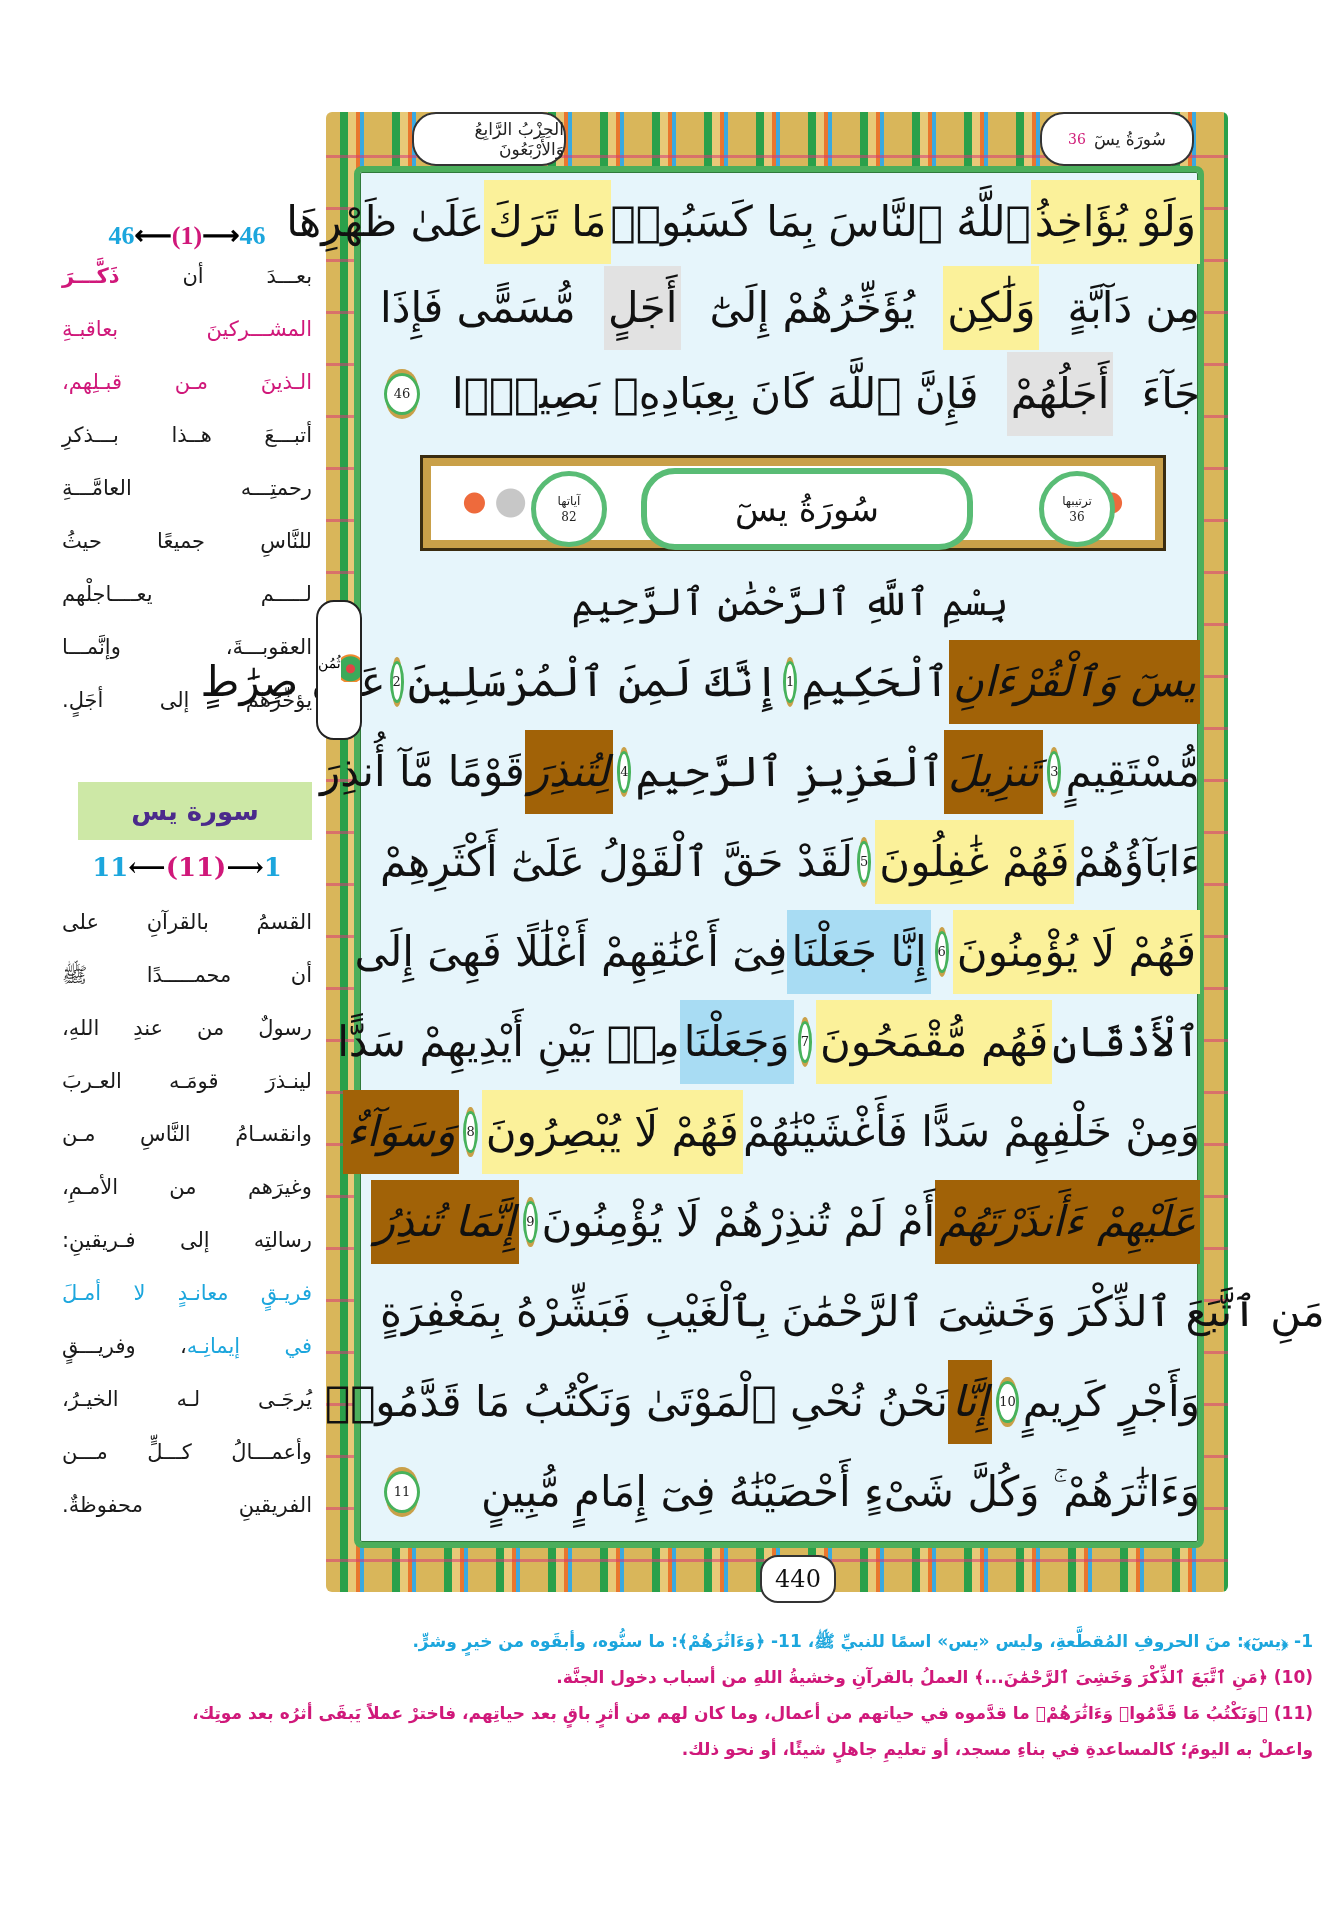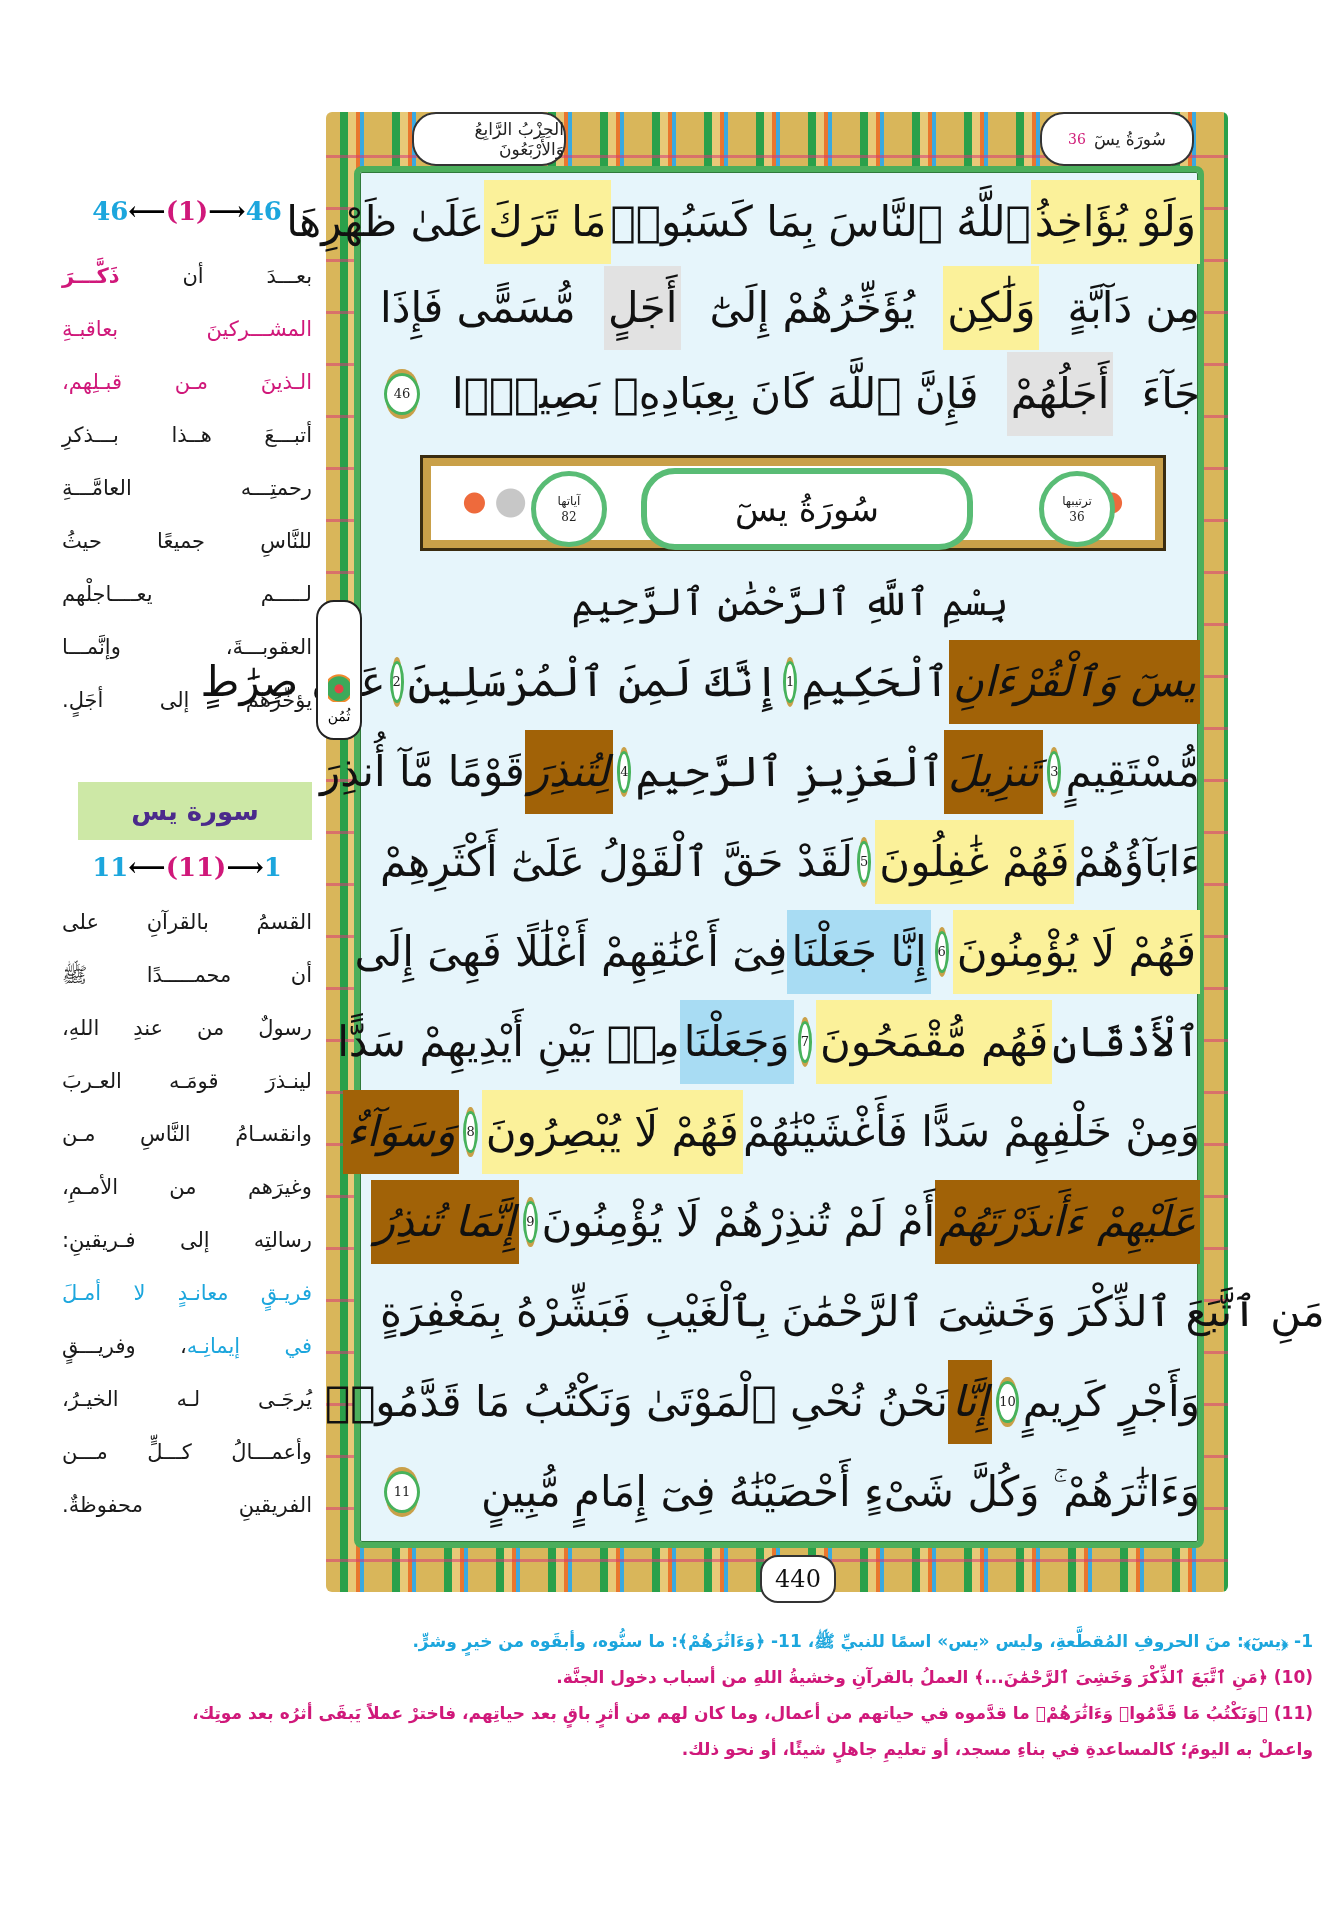--- a/index.html
+++ b/index.html
@@ -91,21 +91,21 @@
   .c-mag { color:#d0187a; }
   .side-p { font-size:21px; line-height:53px; color:#1a1a1a; text-align:justify; text-align-last:justify; margin:0; }
   .side-p span { display:block; }
   .surah-box {
     position:absolute; left:78px; top:782px; width:234px; height:58px; background:#cde8a6;
     display:flex; align-items:center; justify-content:center; font-size:26px; font-weight:bold; color:#4b2a8c; direction:rtl;
   }
 
   .thumn {
     position:absolute; left:316px; top:600px; width:46px; height:140px; background:#fff;
-    border:2px solid #222; border-radius:18px; display:flex; flex-direction:column; align-items:center; justify-content:flex-end;
+    border:2px solid #222; border-radius:18px; display:flex; flex-direction:row; align-items:center; justify-content:flex-end;
     padding-bottom:14px; box-sizing:border-box; font-family:"DejaVu Serif", serif; font-size:14px; direction:rtl;
   }
   .thumn .orn { width:22px; height:44px; margin-bottom:6px;
     background: radial-gradient(circle at 50% 70%, #e14545 0 4px, #3caa5a 5px 12px, #f08a2e 13px 14px, transparent 15px);
   }
 
   .page-num {
     position:absolute; left:760px; top:1555px; width:72px; height:44px; background:#fff; border:2px solid #333;
     border-radius:18px; display:flex; align-items:center; justify-content:center;
     font-family:"DejaVu Serif", serif; font-size:24px; color:#111;
@@ -226,21 +226,21 @@
       <span>وَءَاثَٰرَهُمْ ۚ وَكُلَّ شَىْءٍ أَحْصَيْنَٰهُ فِىٓ إِمَامٍ مُّبِينٍ</span>
       <span class="ayah">11</span>
     </div>
   </div>
 
 <div class="thumn">
   <div class="orn"></div>
   <span>ثُمُن</span>
 </div>
 
-<div class="side-range" style="top:196px;">
+<div class="side-range" style="top:220px;font-family:Liberation Serif, serif;">
   <span class="c-cyan">46</span><span>⟵</span><span class="c-mag">(1)</span><span>⟶</span><span class="c-cyan">46</span>
 </div>
 <div class="side" style="top:250px;">
   <p class="side-p" id="note1">
       <span>بعـــدَ أن <b style="color: rgb(208, 24, 122);">ذَكَّـــرَ</b></span>
       <span style="color: rgb(208, 24, 122);">المشـــركينَ بعاقبـةِ</span>
       <span style="color: rgb(208, 24, 122);">الـذينَ مـن قبـلِهم،</span>
       <span style="color: rgb(26, 26, 26);">أتبـــعَ هــذا بـــذكرِ</span>
       <span style="color: rgb(26, 26, 26);">رحمتِـــه العامَّـــةِ</span>
       <span style="color: rgb(26, 26, 26);">للنَّاسِ جميعًا حيثُ</span>

